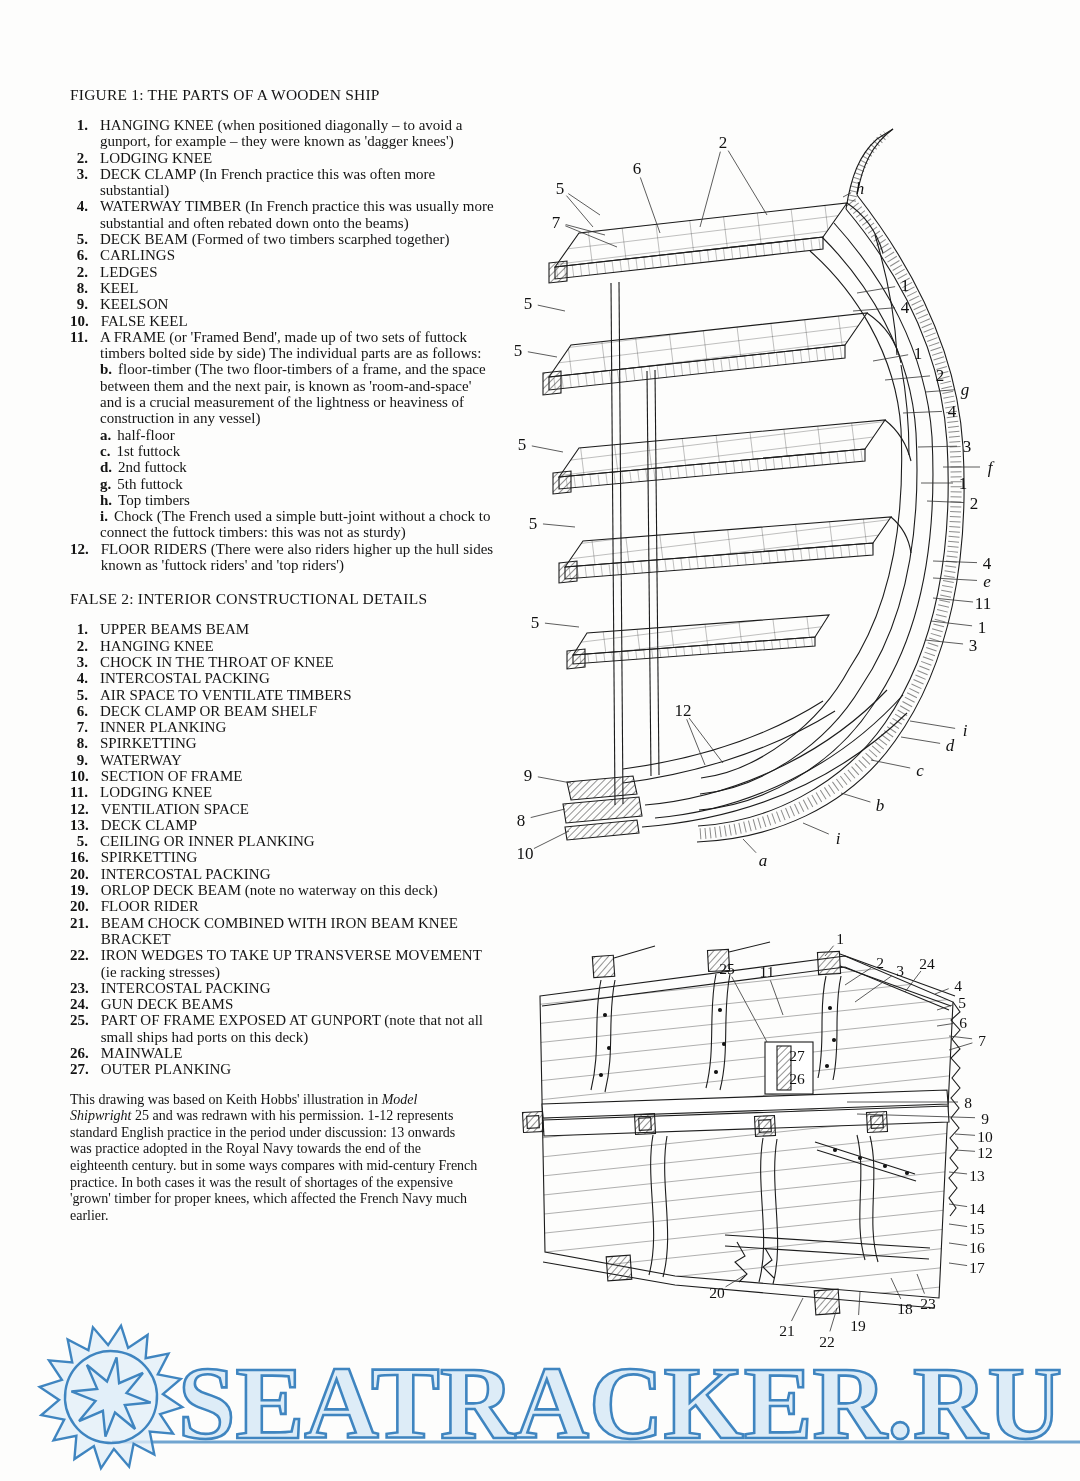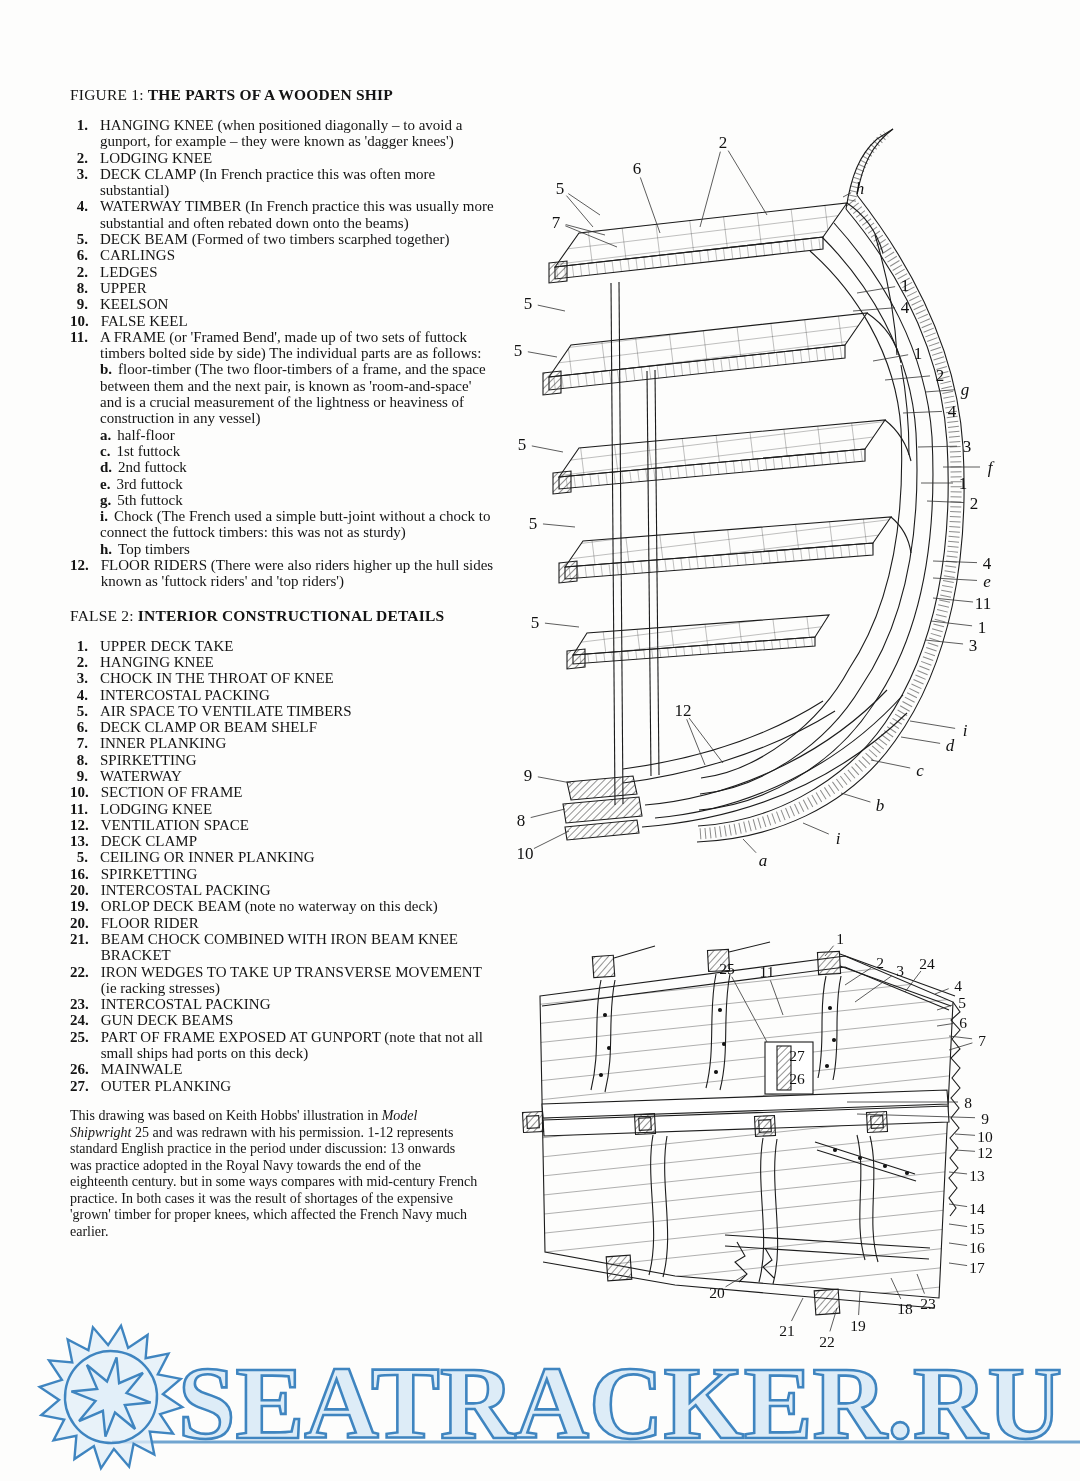--- a/index.html
+++ b/index.html
@@ -1,21 +1,21 @@
 <!DOCTYPE html>
 <html><head>
 <meta charset="utf-8">
 <style>
   *{margin:0;padding:0;box-sizing:border-box}
   html,body{background:#ffffff}
   body{width:1080px;height:1481px;font-family:"Liberation Serif",serif;color:#141414}
   .page{position:relative;width:1080px;height:1481px;background:#fdfdfc;overflow:hidden}
   .text-col{position:absolute;left:70px;top:86px;width:424px}
   .fig-caption{font-size:15.5px;font-weight:normal;margin:0 0 13px 0;letter-spacing:.2px}
-  .fig-caption b{font-weight:bold}
+  .fig-caption b{font-weight:normal}
   .fig-caption.mt{margin-top:17px}
   .parts-list{list-style:none;font-size:15px;line-height:16.3px}
   .parts-list .row{display:flex}
   .num{flex:0 0 30px;text-align:right;font-weight:bold;padding-right:12px;white-space:nowrap}
   .itext{flex:1}
   .sub{font-weight:bold;margin-right:6px}
   .sub:empty{display:none;margin:0}
   .closing{font-size:14px;line-height:16.6px;width:410px;margin-top:14px}
   .closing i{font-style:italic}
   svg.fig{position:absolute}
@@ -60,21 +60,21 @@
         <li class="row">
         <span class="num">6.</span>
         <span class="itext"><span>CARLINGS</span></span>
       </li>
         <li class="row">
         <span class="num">2.</span>
         <span class="itext"><span>LEDGES</span></span>
       </li>
         <li class="row">
         <span class="num">8.</span>
-        <span class="itext"><span>UPPER</span></span>
+        <span class="itext"><span>KEEL</span></span>
       </li>
         <li class="row">
         <span class="num">9.</span>
         <span class="itext"><span>KEELSON</span></span>
       </li>
         <li class="row">
         <span class="num">10.</span>
         <span class="itext"><span>FALSE KEEL</span></span>
       </li>
         <li class="row">
@@ -92,47 +92,43 @@
         <li class="row">
         <span class="num"></span>
         <span class="itext"><b class="sub">c.</b><span>1st futtock</span></span>
       </li>
         <li class="row">
         <span class="num"></span>
         <span class="itext"><b class="sub">d.</b><span>2nd futtock</span></span>
       </li>
         <li class="row">
         <span class="num"></span>
-        <span class="itext"><b class="sub">e.</b><span>3rd futtock</span></span>
-      </li>
-        <li class="row">
-        <span class="num"></span>
         <span class="itext"><b class="sub">g.</b><span>5th futtock</span></span>
       </li>
         <li class="row">
         <span class="num"></span>
+        <span class="itext"><b class="sub">h.</b><span>Top timbers</span></span>
+      </li>
+        <li class="row">
+        <span class="num"></span>
         <span class="itext"><b class="sub">i.</b><span>Chock (The French used a simple butt-joint without a chock to connect the futtock timbers: this was not as sturdy)</span></span>
-      </li>
-        <li class="row">
-        <span class="num"></span>
-        <span class="itext"><b class="sub">h.</b><span>Top timbers</span></span>
       </li>
         <li class="row">
         <span class="num">12.</span>
         <span class="itext"><span>FLOOR RIDERS (There were also riders higher up the hull sides known as 'futtock riders' and 'top riders')</span></span>
       </li>
       </ol>
 
     <h3 class="fig-caption mt"><span>FALSE 2: </span><b>INTERIOR CONSTRUCTIONAL DETAILS</b></h3>
 
     <ol class="parts-list">
 
     <li class="row">
         <span class="num">1.</span>
-        <span class="itext"><span>UPPER DECK TAKE</span></span>
+        <span class="itext"><span>UPPER BEAMS BEAM</span></span>
       </li>
         <li class="row">
         <span class="num">2.</span>
         <span class="itext"><span>HANGING KNEE</span></span>
       </li>
         <li class="row">
         <span class="num">3.</span>
         <span class="itext"><span>CHOCK IN THE THROAT OF KNEE</span></span>
       </li>
         <li class="row">

